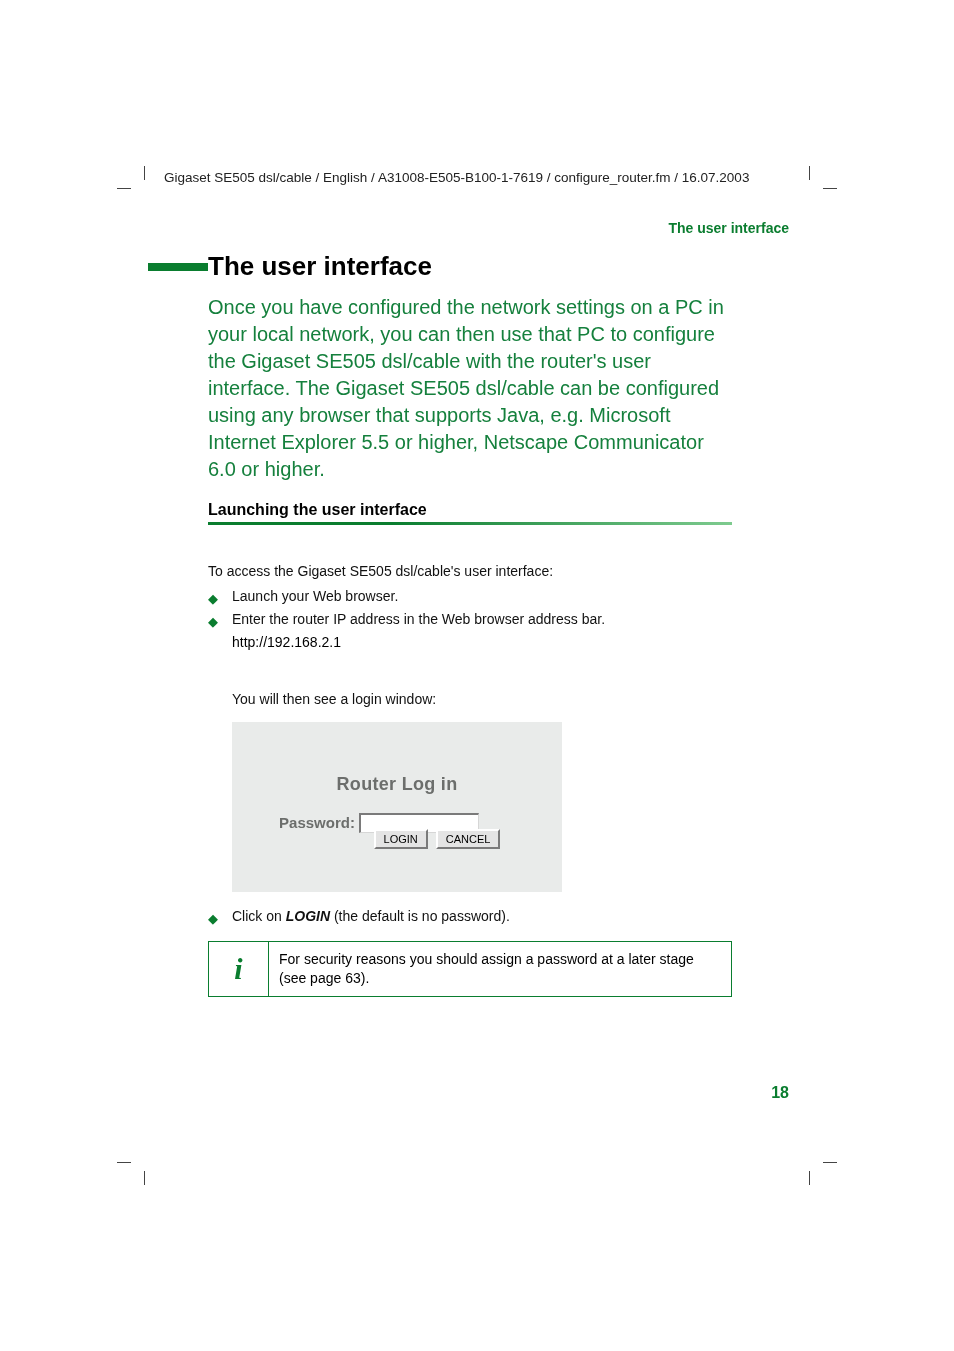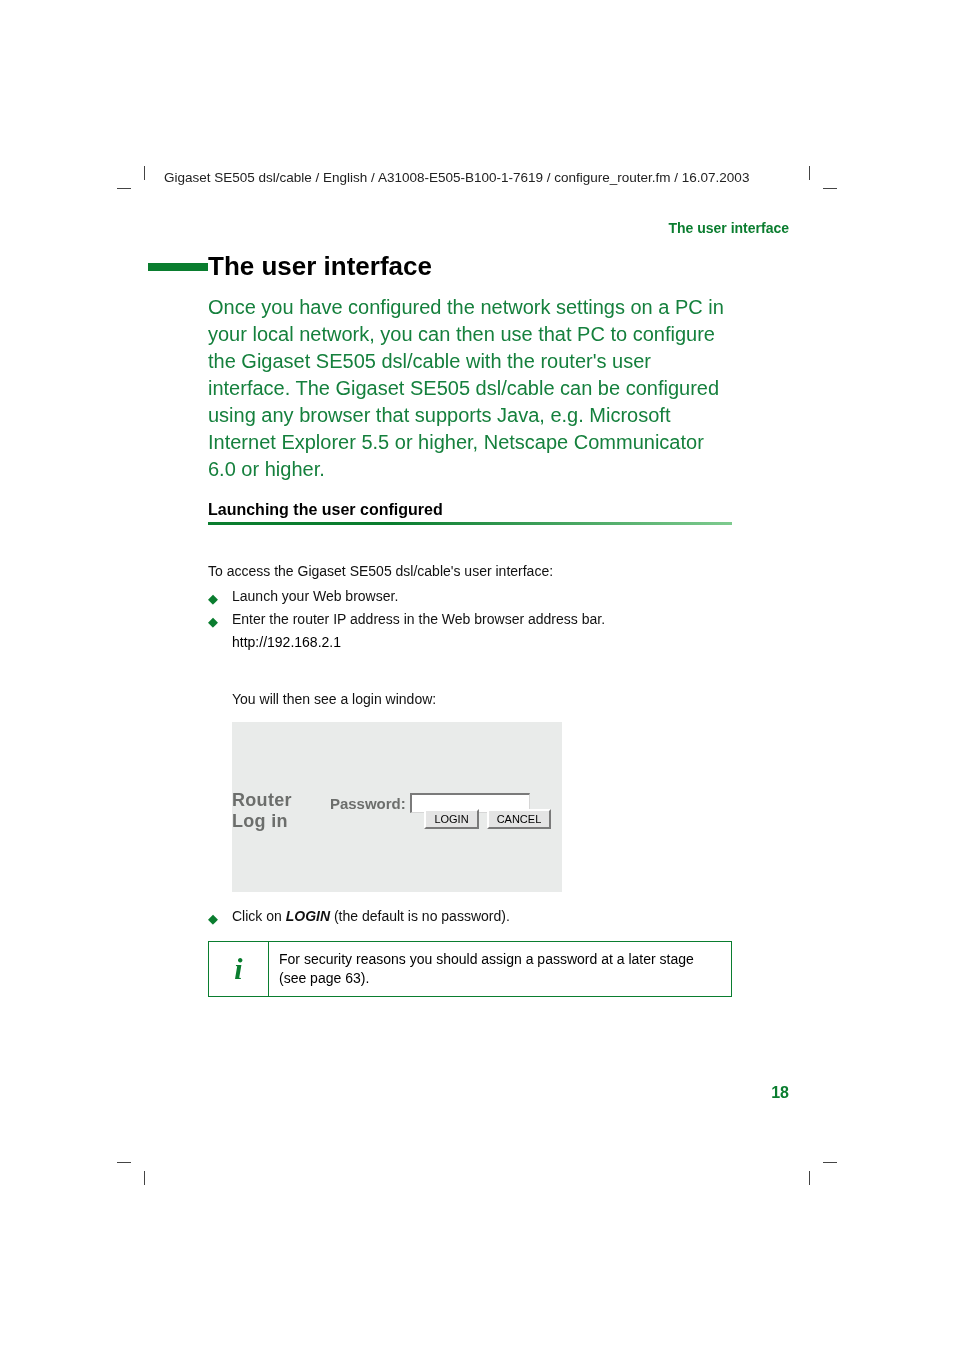--- a/index.html
+++ b/index.html
@@ -32,21 +32,21 @@
   ul.diamond { list-style: none; padding: 0; margin: 4px 0 0 0; }
   ul.diamond > li { position: relative; padding-left: 24px; font-size: 14px; line-height: 1.5; color: #111; margin-bottom: 2px; }
   ul.diamond > li > .bullet { position: absolute; left: 0; top: 3px; color: #0a7d2f; font-size: 13px; }
 
   .sub { margin-left: 24px; font-size: 14px; line-height: 1.5; }
   .mono { font-family: Liberation Sans, sans-serif; font-size: 14px; }
 
   .screenshot {
     margin-top: 12px; margin-left: 24px; width: 330px; height: 170px;
     background: #e9ebea; border: 0;
-    display: flex; flex-direction: row; align-items: center; justify-content: center;
+    display: flex; flex-direction: column; align-items: center; justify-content: center;
     gap: 18px; padding-top: 8px;
   }
   .shot-title { font-family: Arial, sans-serif; font-size: 18px; font-weight: bold; color: #6c6e6c; letter-spacing: 0.3px; }
   .shot-row { display: flex; align-items: center; gap: 2px; width: 100%; justify-content: center; }
   .shot-label { font-size: 15px; font-weight: bold; color: #6c6e6c; margin-right: 2px; margin-left: -36px; }
   .shot-input { width: 120px; height: 20px; background: #fff; border-top: 2px solid #7a7a7a; border-left: 2px solid #7a7a7a; border-right: 1px solid #d6d6d6; border-bottom: 1px solid #d6d6d6; }
   .shot-btns { display: flex; gap: 8px; margin-top: -4px; margin-left: 40px; }
   .shot-btn { font-size: 11px; padding: 2px 8px; background: #e4e4e4; border-top: 2px solid #fff; border-left: 2px solid #fff; border-right: 2px solid #7a7a7a; border-bottom: 2px solid #7a7a7a; font-family: Arial, sans-serif; }
 
   .note-box {
@@ -77,21 +77,21 @@
   <div class="header-line">Gigaset SE505 dsl/cable / English / A31008-E505-B100-1-7619 / configure_router.fm / 16.07.2003</div>
 
   <div class="running-head">The user interface</div>
 
   <div class="content">
     <div class="title-bar"></div>
     <h1>The user interface</h1>
 
     <p class="para">Once you have configured the network settings on a PC in your local network, you can then use that PC to configure the Gigaset SE505 dsl/cable with the router's user interface. The Gigaset SE505 dsl/cable can be configured using any browser that supports Java, e.g. Microsoft Internet Explorer 5.5 or higher, Netscape Communicator 6.0 or higher.</p>
 
-    <h2>Launching the user configured</h2>
+    <h2>Launching the user interface</h2>
     <div class="rule"></div>
 
     <div class="body-line">To access the Gigaset SE505 dsl/cable's user interface:</div>
 
     <ul class="diamond">
       <li>
         <span class="bullet">◆</span>
         <span>Launch your Web browser.</span>
       </li>
       <li>

